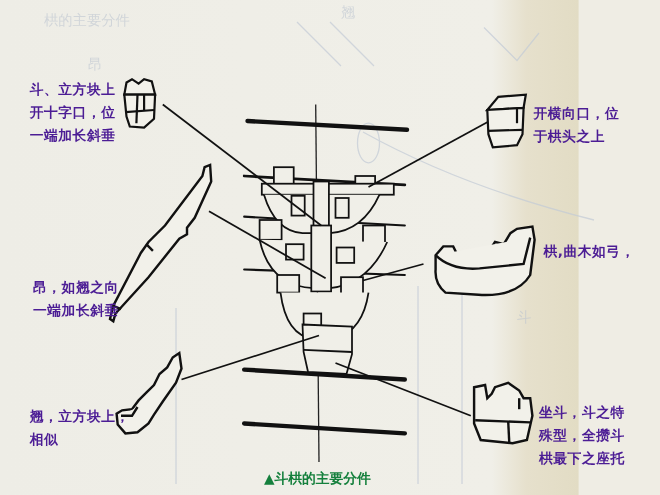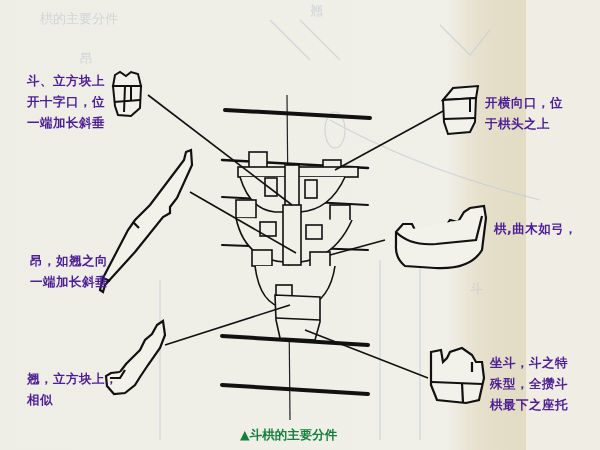--- a/index.html
+++ b/index.html
@@ -147,21 +147,21 @@
 
 <div class="label" style="left:494px;top:218px;">
   <span>栱,曲木如弓，</span>
 </div>
 
 <div class="label" style="left:27px;top:368px;">
   <span>翘，立方块上，</span>
   <span>相似</span>
 </div>
 
-<div class="label" style="left:490px;top:352px;text-align:right;">
+<div class="label" style="left:490px;top:364px;text-align:right;">
   <span>坐斗，斗之特</span>
   <span>殊型，全攒斗</span>
   <span>栱最下之座托</span>
 </div>
 
 <div class="caption">
   <span>▲</span><span>斗栱的主要分件</span>
 </div>
 
 </body></html>

